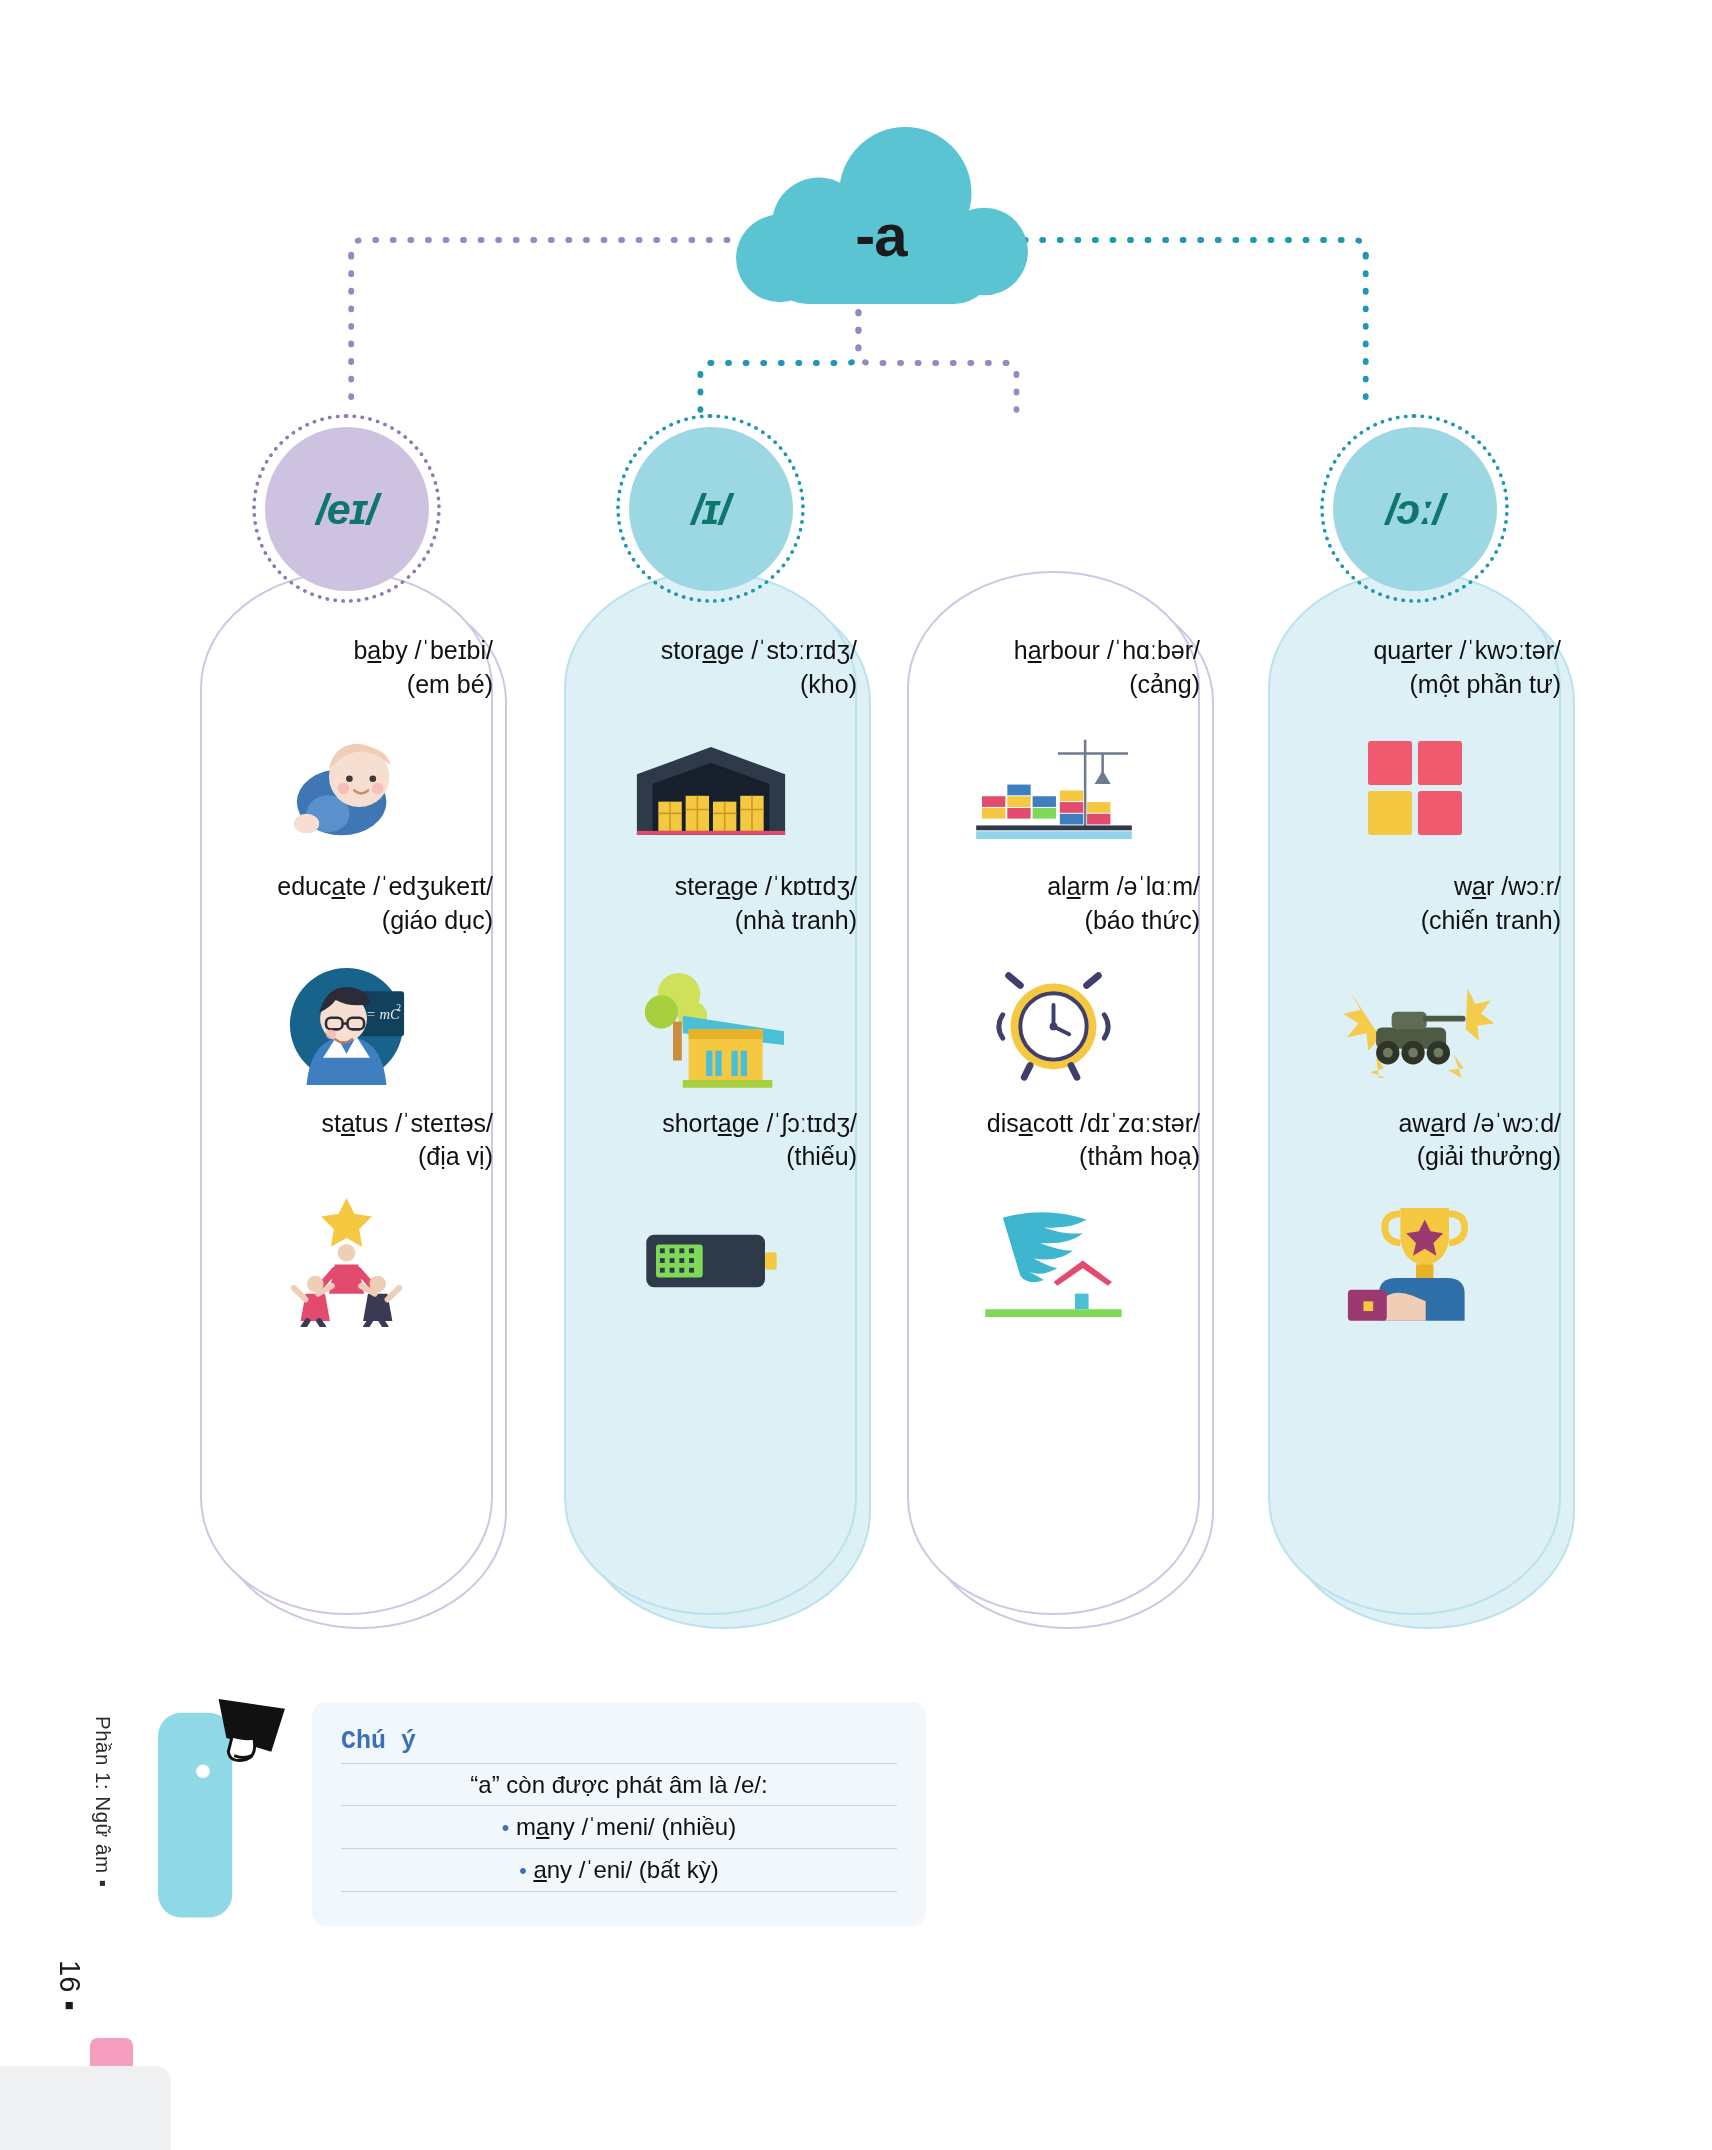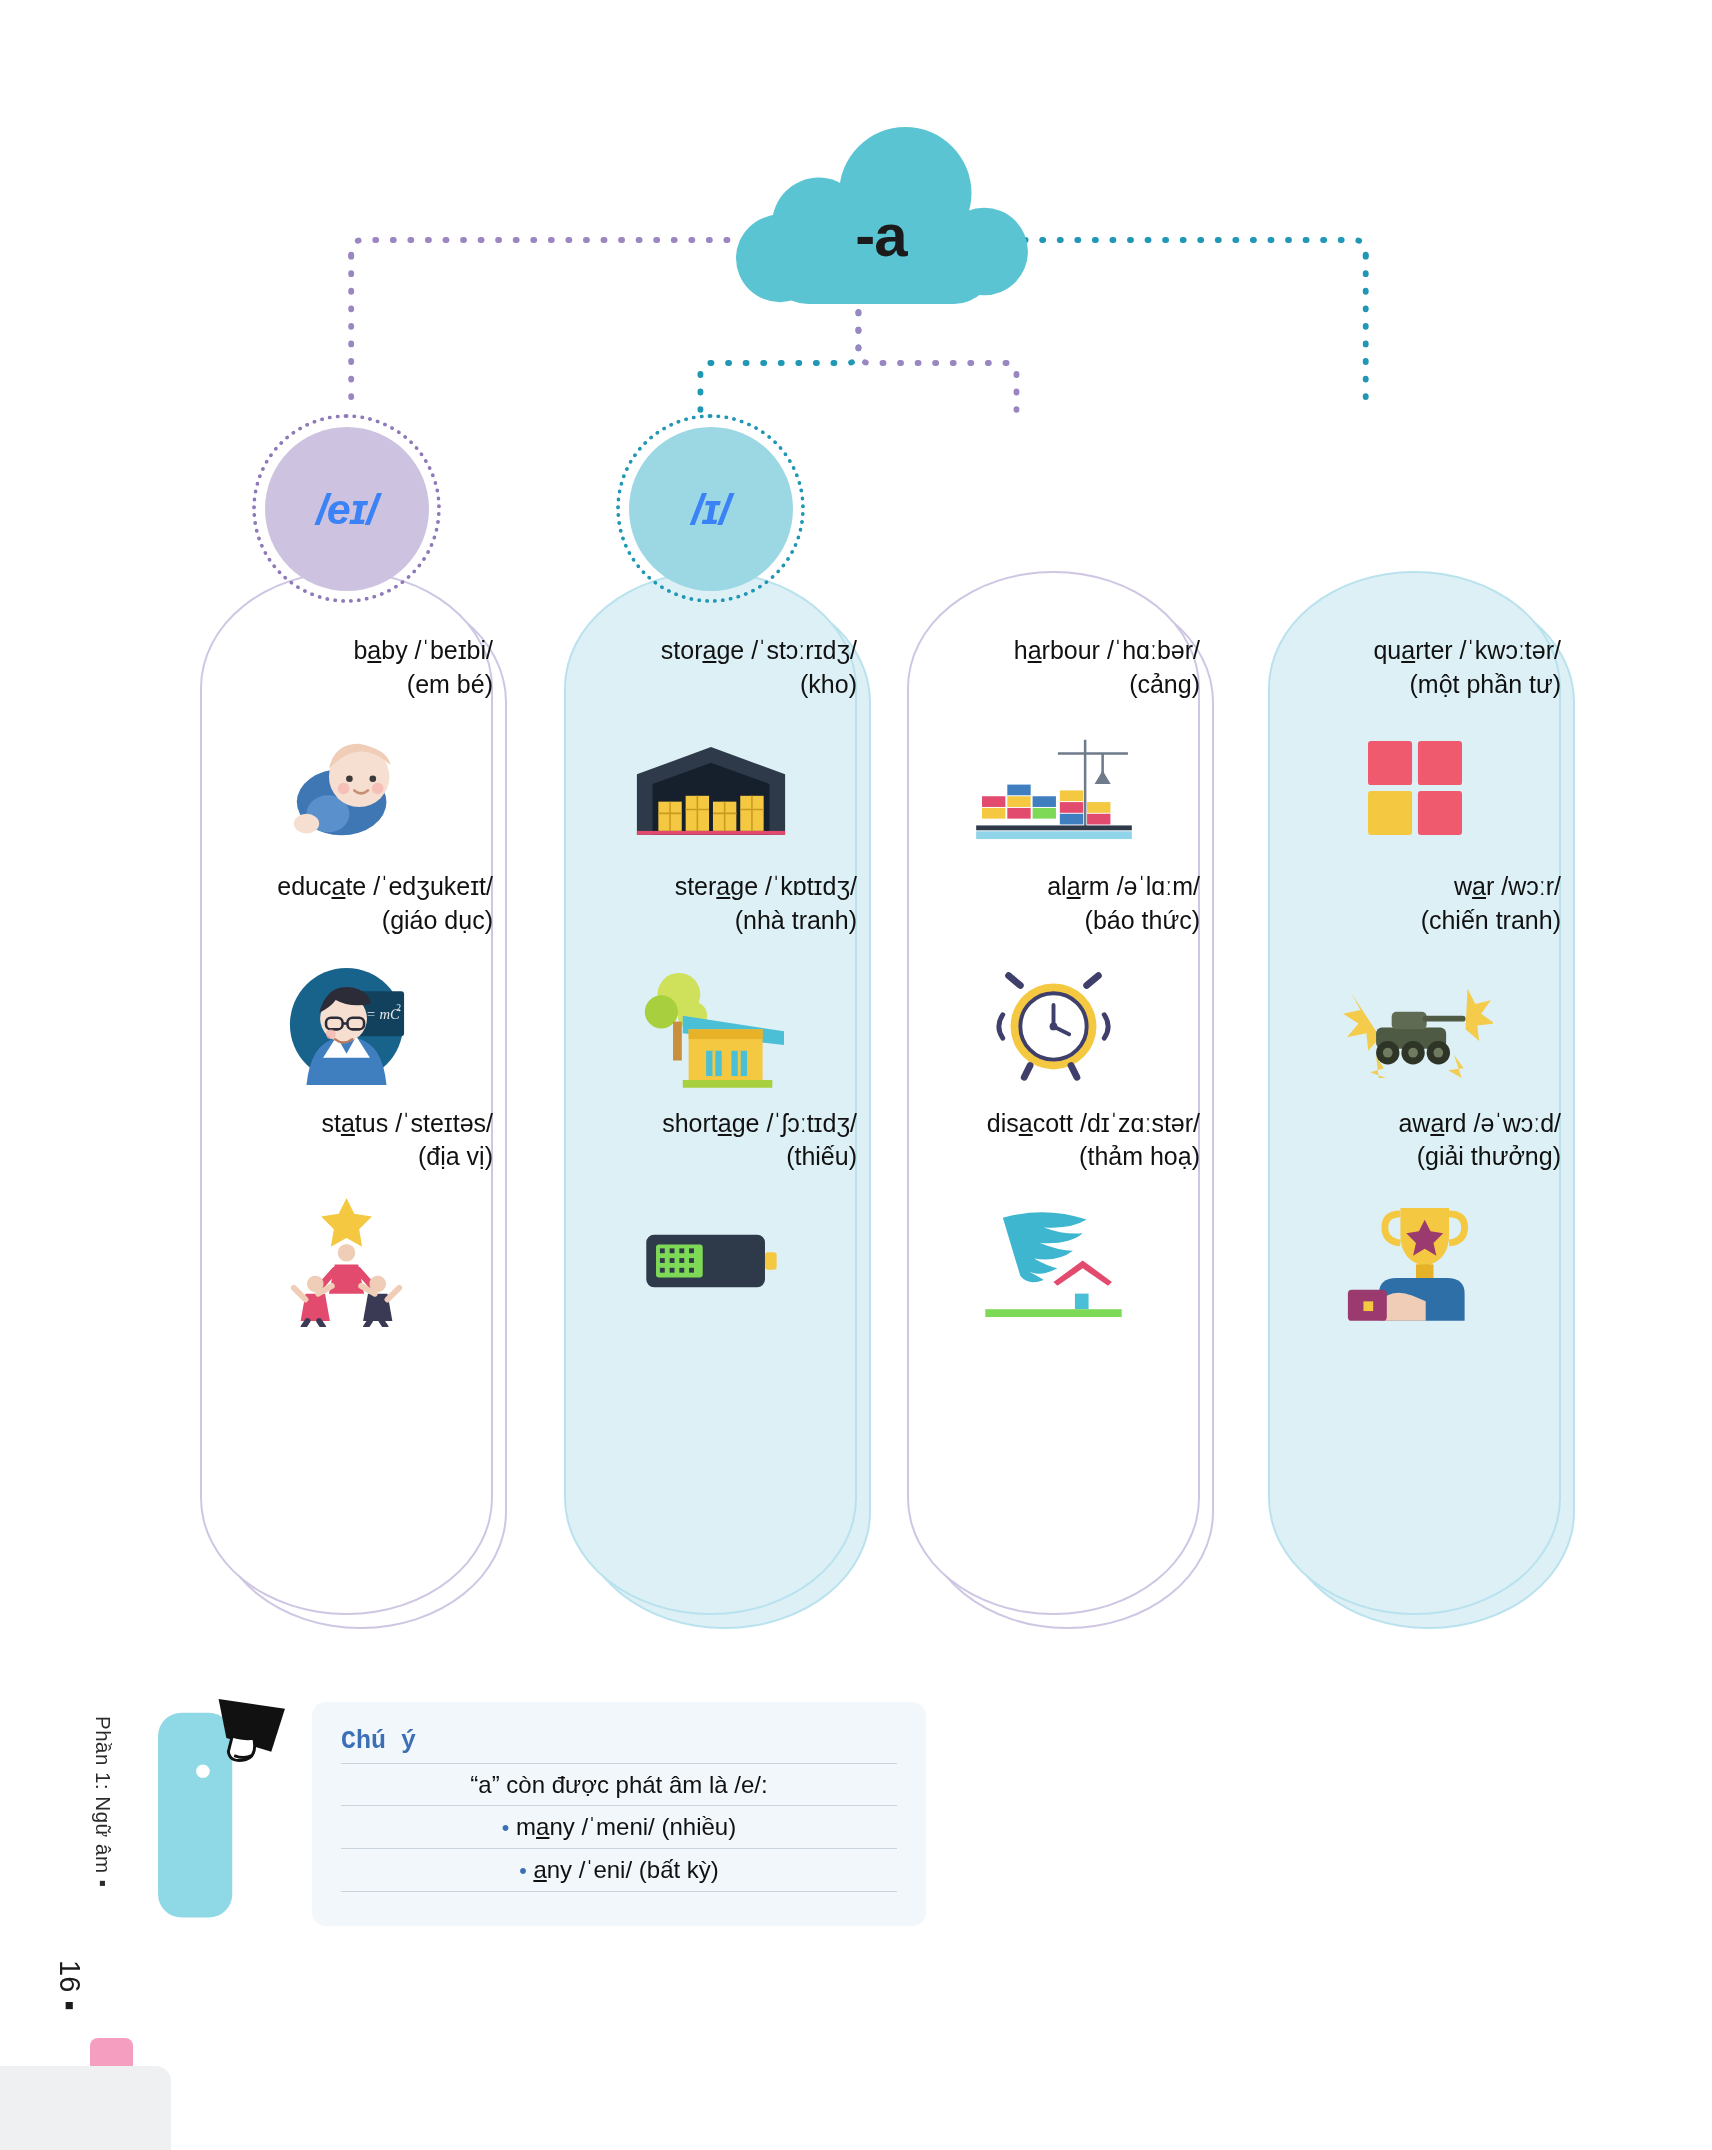--- a/index.html
+++ b/index.html
@@ -109,21 +109,21 @@
     border-radius: 50%;
     background: #cdc3e0;
   }
   .col.teal .bubble .disc { background: #9cd7e4; }
   .bubble .txt {
     position: relative;
     z-index: 2;
     font-size: 43px;
     font-weight: bold;
     font-style: italic;
-    color: #3b82f6;
+    color: #0f766e;
     letter-spacing: -1px;
   }
 
   .entry { margin-bottom: 9.8px; }
   .entry .line1, .entry .line2 {
     text-align: right;
     font-size: 25px;
     color: #111;
     line-height: 1.34;
     white-space: nowrap;
@@ -456,20 +456,25 @@
             <rect x="0" y="108" width="140" height="8" fill="#7ed957"></rect>
           </svg>
         </div>
       </div>
     </div>
   </div>
 
   <div class="col teal" style="left:1268px;">
     <div class="col-body shadow"></div>
     <div class="col-body"></div>
+    <div class="bubble">
+      <div class="ring"></div>
+      <div class="disc"></div>
+      <div class="txt">/ɔː/</div>
+    </div>
     <div class="col-inner">
       <div class="entry">
         <div class="line1"><span>qu</span><span class="u">a</span><span>rter</span> <span>/ˈkwɔːtər/</span></div>
         <div class="line2">(một phần tư)</div>
         <div class="art">
           <svg width="94" height="94" viewBox="0 0 96 96">
             <rect x="0" y="0" width="45" height="45" rx="3" fill="#ef5a6f"></rect>
             <rect x="51" y="0" width="45" height="45" rx="3" fill="#ef5a6f"></rect>
             <rect x="0" y="51" width="45" height="45" rx="3" fill="#f5c842"></rect>
             <rect x="51" y="51" width="45" height="45" rx="3" fill="#ef5a6f"></rect>

